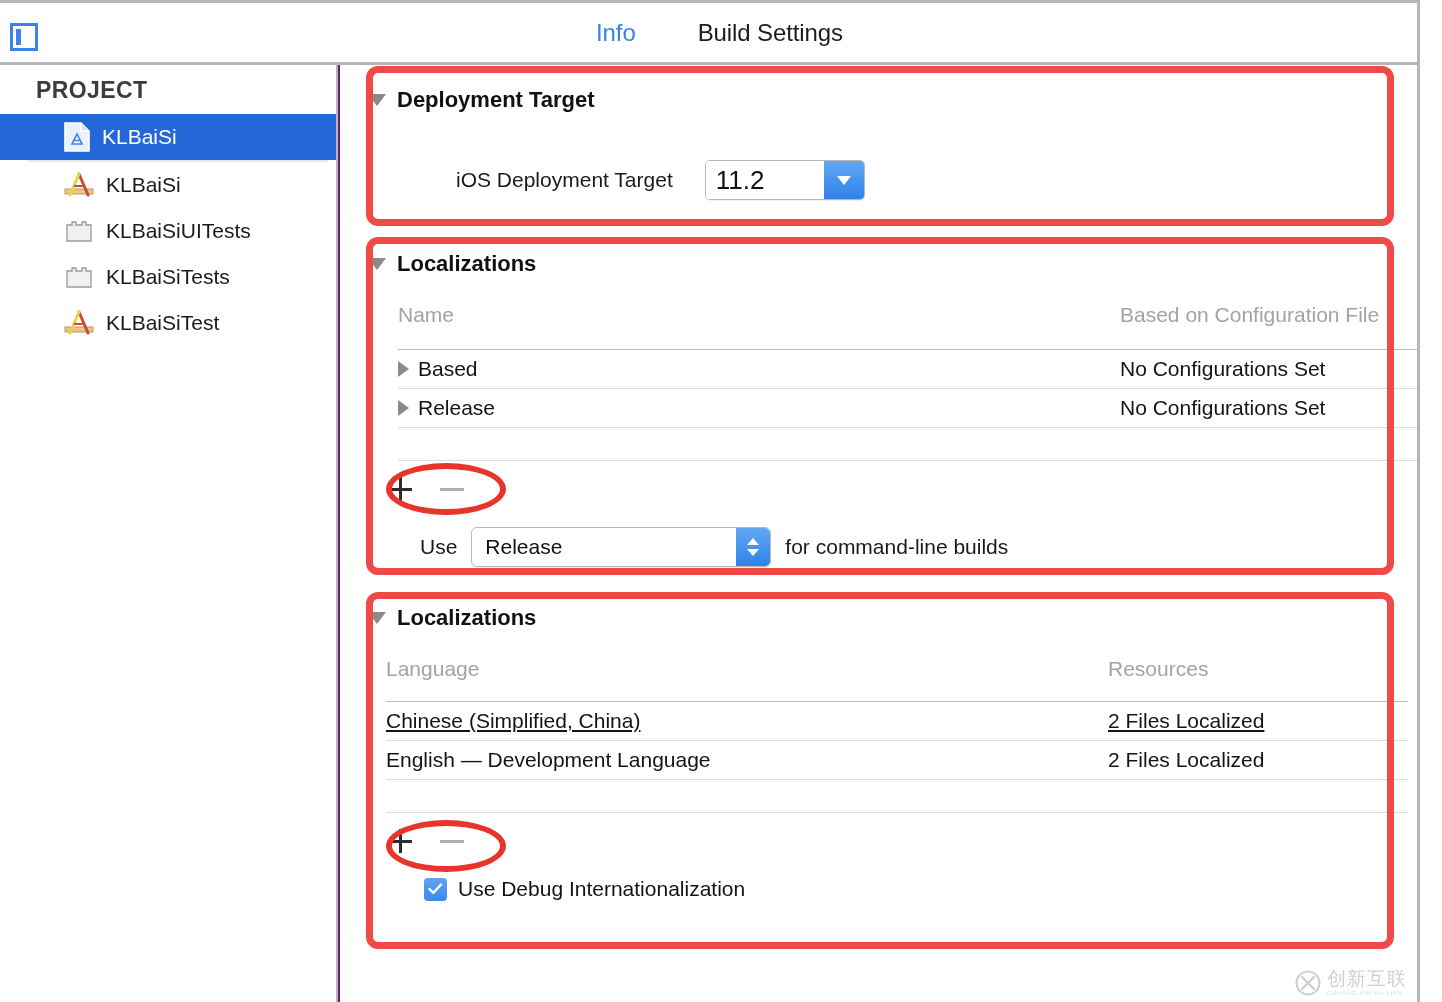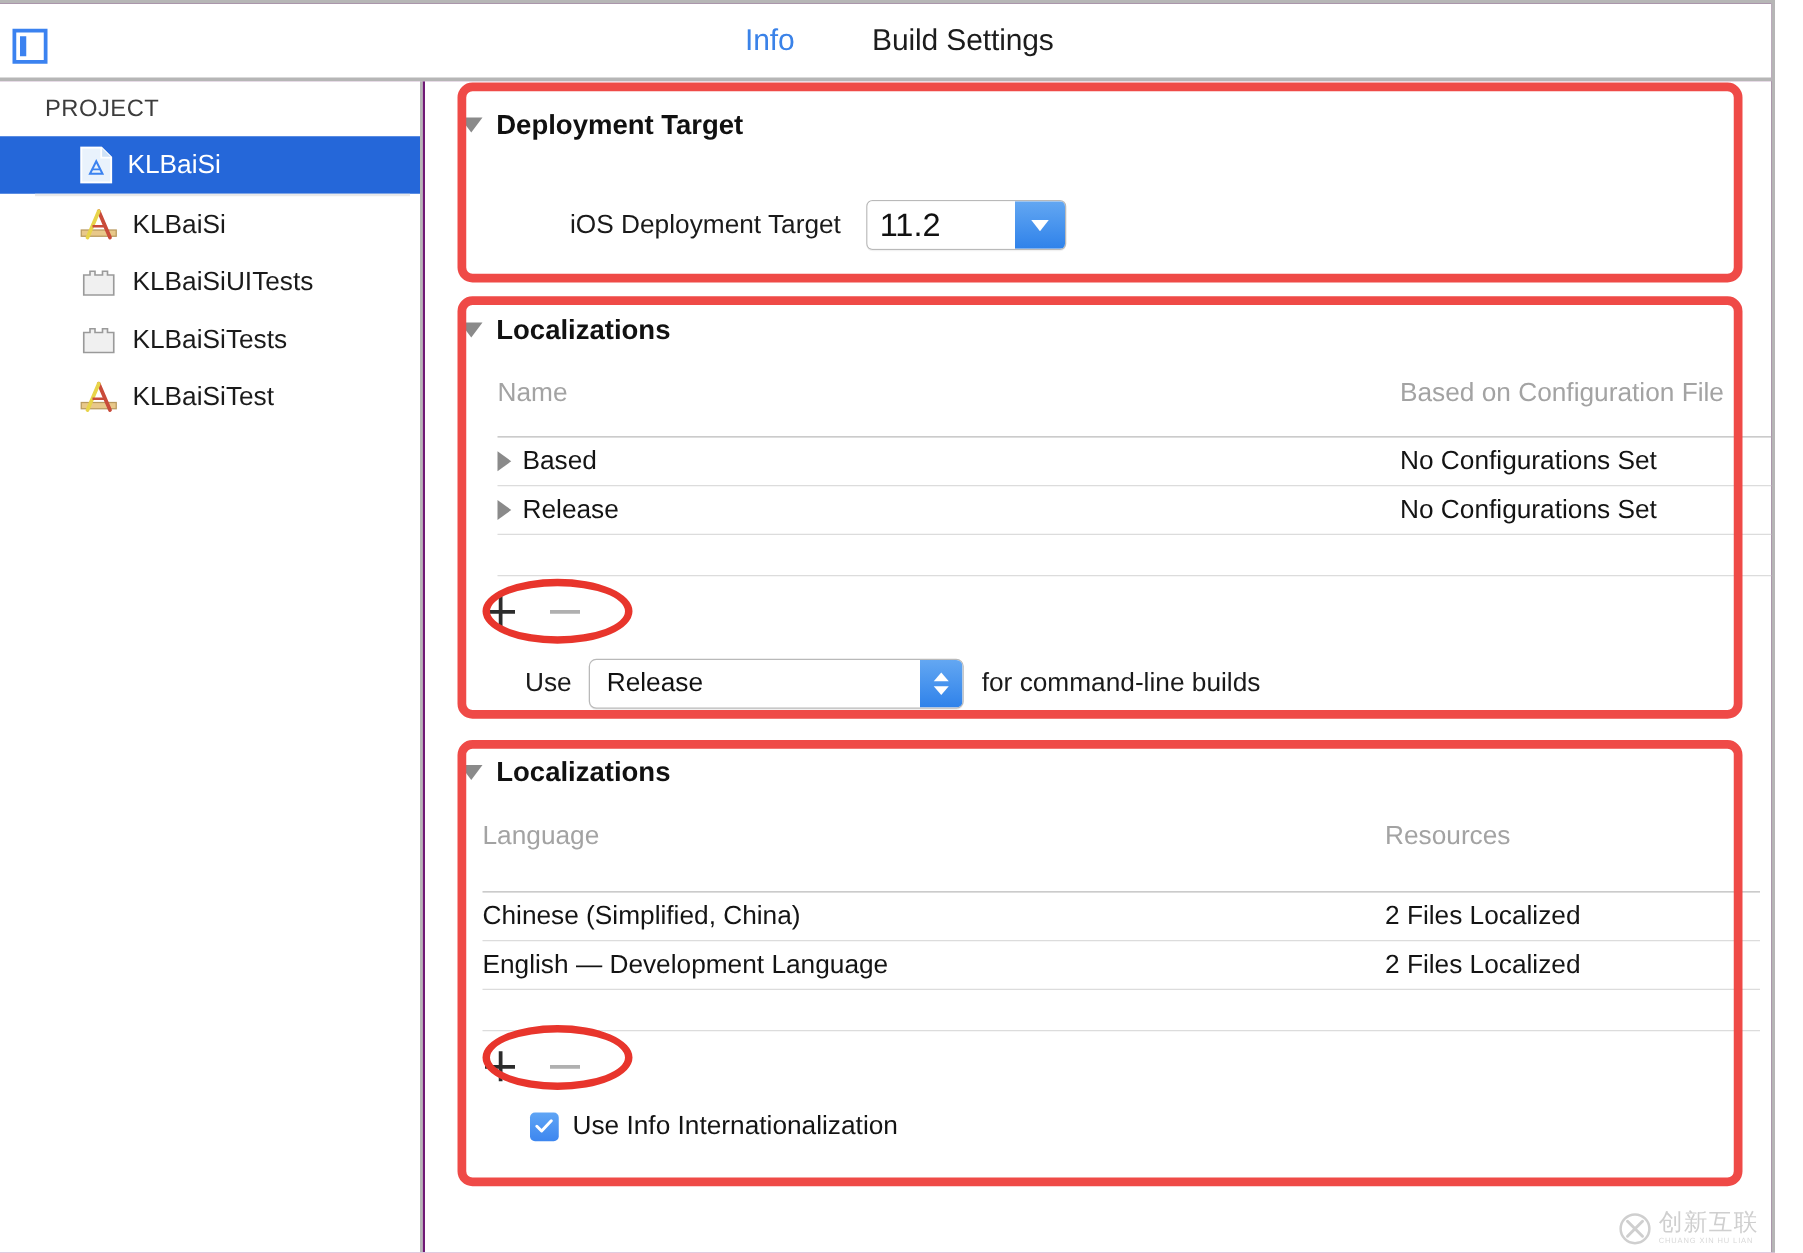--- a/index.html
+++ b/index.html
@@ -69,22 +69,22 @@
   .sidebar {
     position: absolute;
     left: 0; top: 62px;
     width: 338px;
     bottom: 0;
     background: #ffffff;
     border-right: 2px solid #b6b6b6;
     box-sizing: border-box;
   }
   .sb-section-head {
-    font-size: 19px;
-    font-weight: normal;
+    font-size: 23px;
+    font-weight: bold;
     color: #3c3c3c;
     padding: 12px 0 10px 36px;
     letter-spacing: 0.4px;
   }
   .sb-row {
     height: 46px;
     display: flex;
     align-items: center;
     padding-left: 64px;
     font-size: 21px;
@@ -394,21 +394,21 @@
     </div>
   </div>
 
   <div class="content">
 
     <div class="section" style="left:28px; top:22px; width:1022px;">
       <div class="sec-title">
         <span class="disclosure-down"></span>
         <span>Deployment Target</span>
       </div>
-      <div class="field-row" style="margin-top:47px; padding-left:88px;">
+      <div class="field-row" style="margin-top:47px; padding-left:88px;gap:12px;">
         <span class="field-label">iOS Deployment Target</span>
         <span class="combobox" style="margin-left:20px;">
           <span class="val">11.2</span>
           <span class="btn">
               <span class="chev-down"></span>
             </span>
         </span>
       </div>
     </div>
 
@@ -466,21 +466,21 @@
         <span class="disclosure-down"></span>
         <span>Localizations</span>
       </div>
 
       <div class="tbl" style="margin-top:26px; padding-left:18px;">
         <div class="tbl-head">
           <div class="col-a">Language</div>
           <div class="col-b">Resources</div>
         </div>
 
-        <div class="tbl-row first" style="margin-top:32px;">
+        <div class="tbl-row first" style="margin-top:20px;text-decoration:underline;">
           <div class="col-a">Chinese (Simplified, China)</div>
           <div class="col-b">2 Files Localized</div>
         </div>
 
         <div class="tbl-row">
           <div class="col-a">English — Development Language</div>
           <div class="col-b">2 Files Localized</div>
         </div>
 
         <div class="tbl-row empty"></div>
@@ -490,21 +490,21 @@
         <span class="plus-btn"></span>
         <span class="minus-btn"></span>
       </div>
 
       <div class="checkbox-row" style="margin-top:14px; padding-left:56px;">
         <span class="checkbox">
           <svg width="15" height="12" viewBox="0 0 15 12">
             <path d="M1.5 6 L5.3 9.8 L13 1.6" fill="none" stroke="#ffffff" stroke-width="2.4" stroke-linecap="round" stroke-linejoin="round"></path>
           </svg>
         </span>
-        <span>Use Info Internationalization</span>
+        <span>Use Debug Internationalization</span>
       </div>
     </div>
 
   </div>
 
   <div class="redbox" style="left:366px; top:63px; width:1028px; height:160px;"></div>
   <div class="redbox" style="left:366px; top:234px; width:1028px; height:338px;"></div>
   <div class="redbox" style="left:366px; top:589px; width:1028px; height:357px;"></div>
 
   <div class="ellipse" style="left:386px; top:460px; width:120px; height:52px;"></div>

